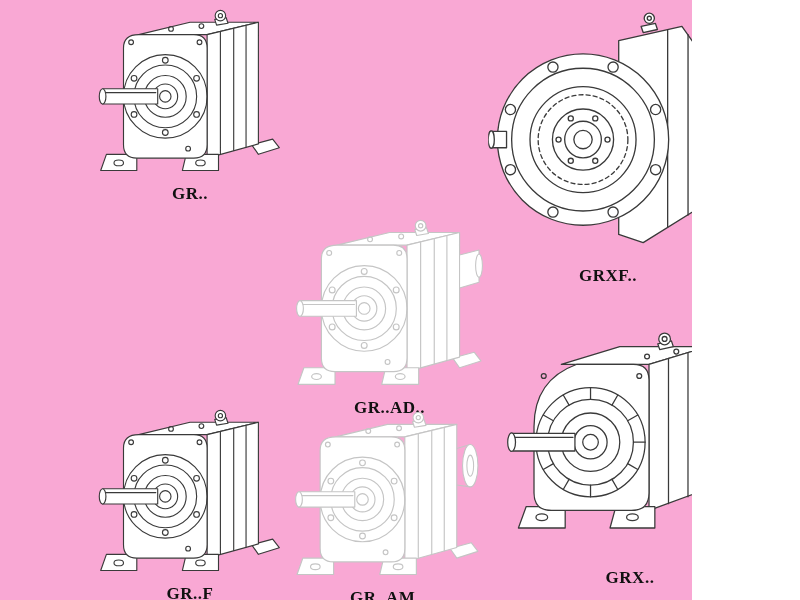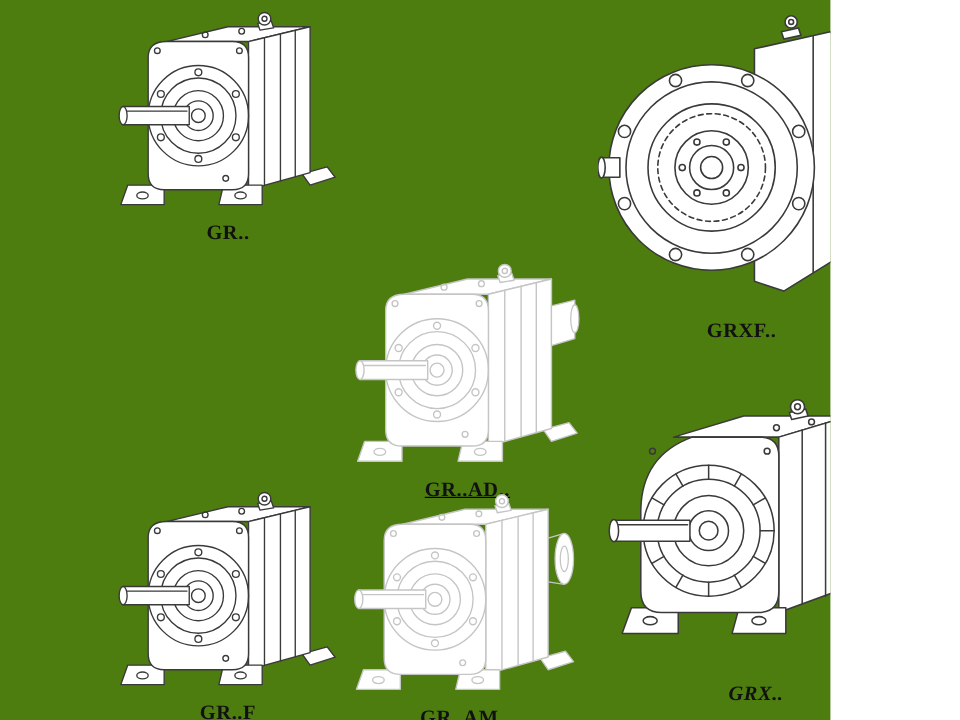--- a/index.html
+++ b/index.html
@@ -1,16 +1,16 @@
 <!DOCTYPE html>
 <html><head>
 <meta charset="utf-8">
 <style>
   html,body{margin:0;padding:0;background:#ffffff;}
-  .canvas{position:relative;width:692px;height:600px;background:#4d7c0f;overflow:hidden;
+  .canvas{position:relative;width:692px;height:600px;background:#f9a8d4;overflow:hidden;
           font-family:"Liberation Serif", serif;}
   .fig{position:absolute;display:flex;flex-direction:column;align-items:center;}
   .fig svg{display:block;}
   .model-label{font-weight:bold;font-size:17px;letter-spacing:.5px;color:#111;
                margin-top:2px;text-align:center;white-space:nowrap;}
   .drawing{color:#3a3a3a;}
   .faded{color:#c5c5c5;}
   .defs-holder{position:absolute;width:0;height:0;overflow:hidden;}
 </style>
 </head>
@@ -158,29 +158,29 @@
   </svg>
 
   <div class="fig" style="left:95px;top:6px;width:190px;">
     <svg class="drawing" viewBox="0 0 200 185" width="190" height="176">
         <use href="#sym-r"></use>
       </svg>
     <div class="model-label">GR..</div>
   </div>
 
 
-  <div class="fig" style="left:498px;top:4px;width:240px;align-items:center;">
+  <div class="fig" style="left:488px;top:4px;width:240px;align-items:center;">
     <svg class="drawing" viewBox="0 0 235 255" width="240" height="260">
         <use href="#sym-xf"></use>
       </svg>
     <div class="model-label">GRXF..</div>
   </div>
 
 
-  <div class="fig" style="left:292px;top:216px;width:195px;text-decoration:underline;">
+  <div class="fig" style="left:292px;top:216px;width:195px;">
     <svg class="drawing faded" viewBox="0 0 200 185" width="195" height="180">
       <use href="#sym-r"></use>
       <g stroke="currentColor" stroke-width="1.1" fill="none" stroke-linejoin="round">
         <path d="M172 40 L192 35 L192 68 L172 74 Z" fill="#fff"></path>
         <ellipse cx="192" cy="51" rx="3.5" ry="12" fill="#fff"></ellipse>
       </g>
     </svg>
     <div class="model-label">GR..AD..</div>
   </div>
 
@@ -196,20 +196,20 @@
       <use href="#sym-r"></use>
       <g stroke="currentColor" stroke-width="1.1" fill="none" stroke-linejoin="round">
         <path d="M172 42 L186 38 M172 80 L186 82"></path>
         <ellipse cx="186" cy="60" rx="8" ry="22" fill="#fff"></ellipse>
         <ellipse cx="186" cy="60" rx="3.5" ry="11"></ellipse>
       </g>
     </svg>
     <div class="model-label">GR..AM..</div>
   </div>
 
-  <div class="fig" style="left:500px;top:298px;width:260px;font-style:italic;">
+  <div class="fig" style="left:500px;top:298px;width:260px;">
     <svg class="drawing" viewBox="0 0 265 275" width="260" height="268">
         <use href="#sym-x"></use>
       </svg>
     <div class="model-label">GRX..</div>
   </div>
 
 </div>
 
 </body></html>

